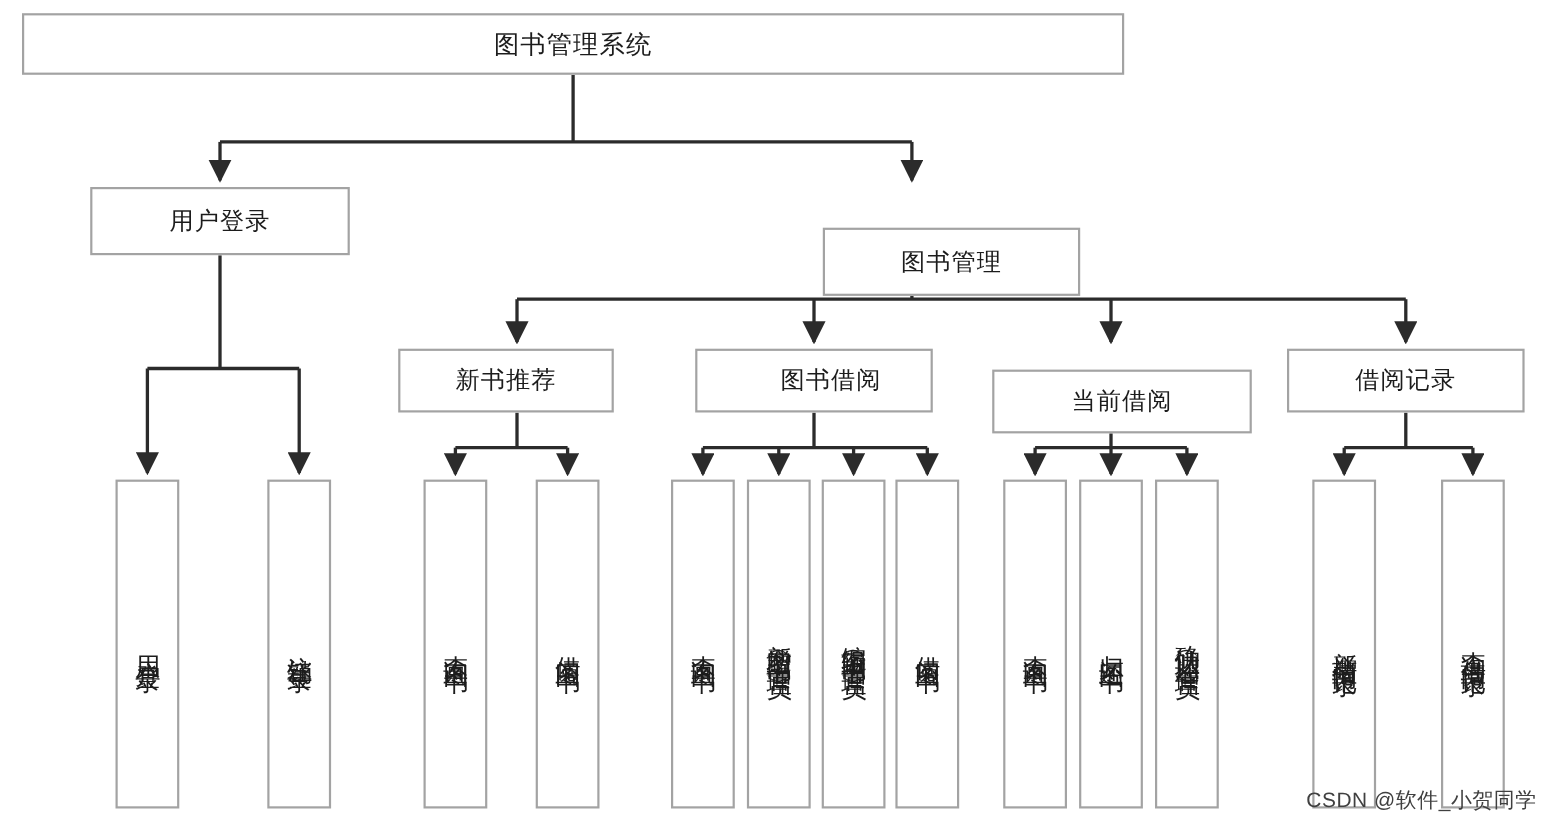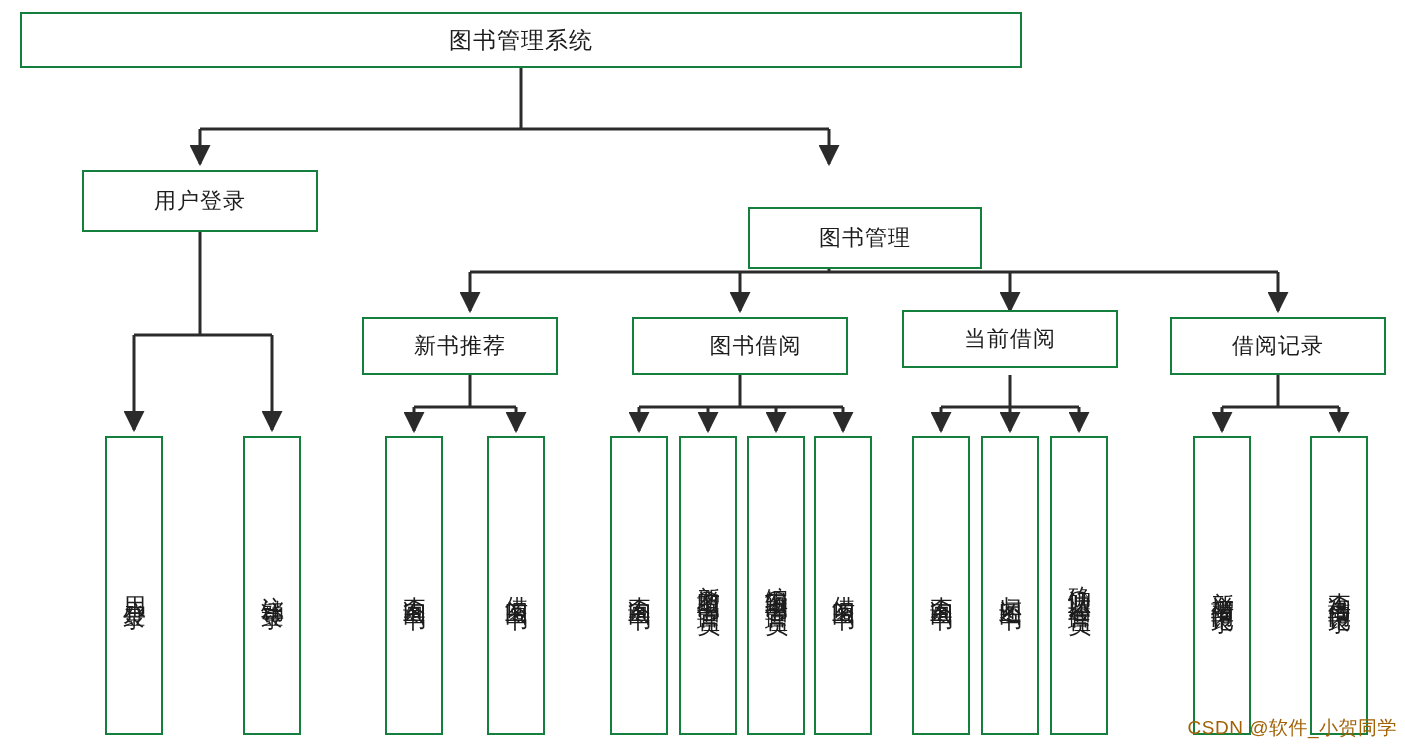--- a/index.html
+++ b/index.html
@@ -19,21 +19,21 @@
   #wires{
     position:absolute;
     left:0; top:0;
     width:1405px; height:747px;
     pointer-events:none;
   }
   
   .node{
     position:absolute;
     box-sizing:border-box;
-    border:2px solid #15803d;
+    border:2px solid #a3a3a3;
     background:#ffffff;
     display:flex;
     align-items:center;
     justify-content:center;
     color:#1c1c1c;
   }
   .node .label{
     display:block;
     white-space:nowrap;
     letter-spacing:1px;
@@ -56,21 +56,21 @@
     line-height:1.12;
     letter-spacing:4px;
     white-space:nowrap;
   }
   
   #watermark{
     position:absolute;
     right:8px;
     bottom:6px;
     font-size:19px;
-    color:#a16207;
+    color:#404040;
     letter-spacing:.5px;
     white-space:nowrap;
     user-select:none;
     text-align:right;
   }
 </style>
 </head>
 <body>
 
 <div id="diagram">
@@ -140,21 +140,21 @@
   </div>
 
   <div class="node h" style="left:362px; top:317px; width:196px; height:58px;">
     <span class="label">新书推荐</span>
   </div>
 
   <div class="node h" style="left:632px; top:317px; width:216px; height:58px;padding-left:31px;">
     <span class="label">图书借阅</span>
   </div>
 
-  <div class="node h" style="left:902px; top:310px; width:216px; height:58px;">
+  <div class="node h" style="left:902px; top:336px; width:236px; height:58px;">
     <span class="label">当前借阅</span>
   </div>
 
   <div class="node h" style="left:1170px; top:317px; width:216px; height:58px;">
     <span class="label">借阅记录</span>
   </div>
 
   <div class="node v" style="left:105px; top:436px; width:58px; height:299px;">
     <span class="label">用户登录</span>
   </div>

